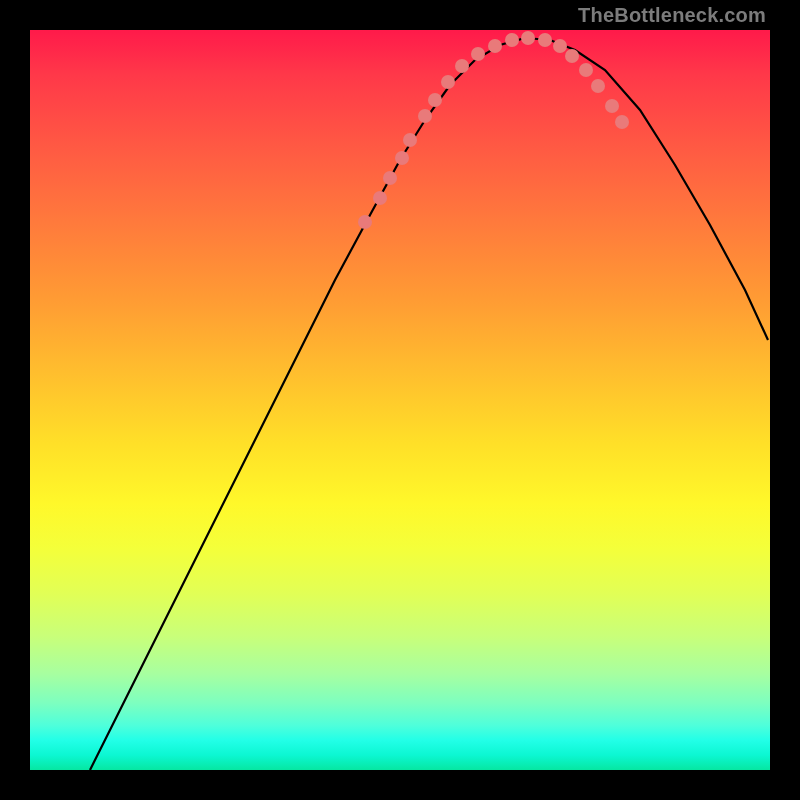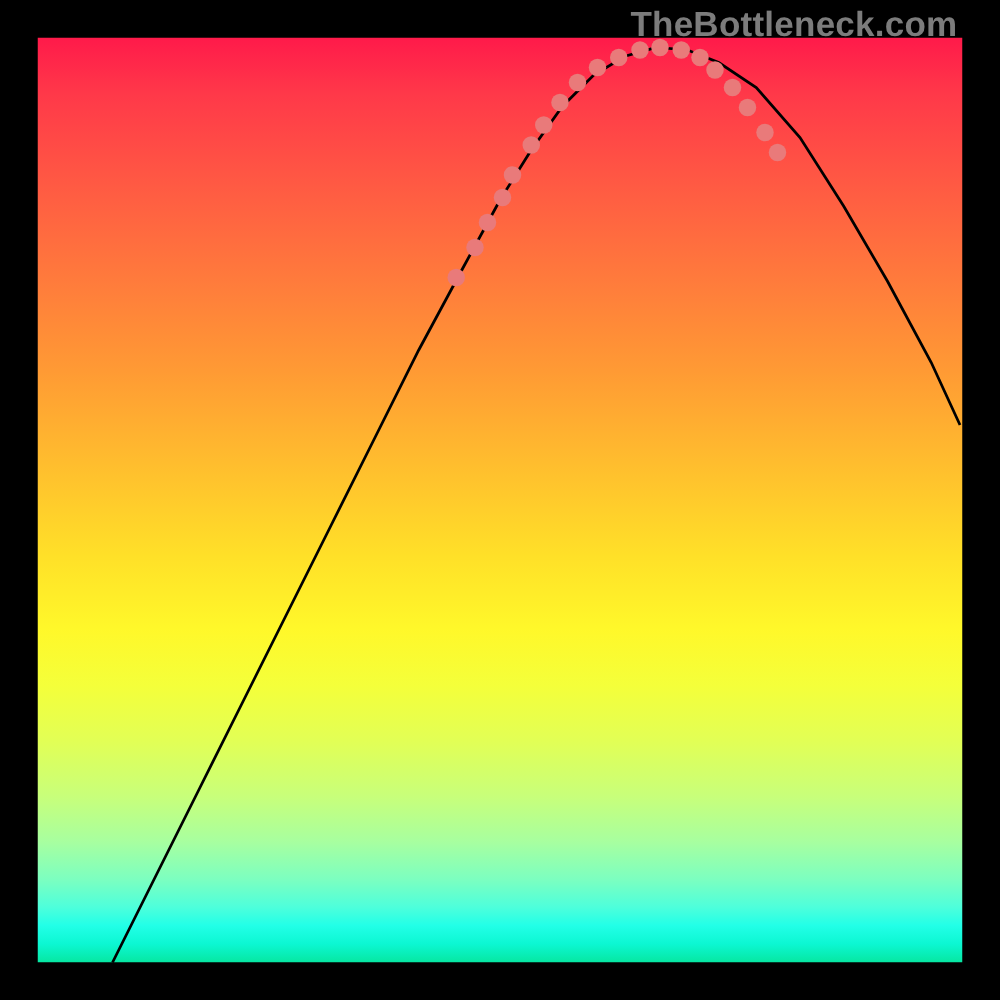--- a/index.html
+++ b/index.html
@@ -15,21 +15,21 @@
   #fff82a 64%,
   #f4ff3a 70%,
   #e2ff55 76%,
   #c8ff7a 82%,
   #a7ffa0 87%,
   #7cffc0 91%,
   #4effdb 94%,
   #22ffe7 96%,
   #0cf7d2 98%,
   #06e7a1 100%)}
-.wm{position:absolute;top:4px;right:34px;color:#7c7c7c;font-size:28px;font-weight:600;letter-spacing:.2px}
+.wm{position:absolute;top:4px;right:34px;color:#7c7c7c;font-size:20px;font-weight:600;letter-spacing:.2px}
 svg.curve{position:absolute;left:30px;top:30px;width:740px;height:740px;overflow:visible}
 svg .line{fill:none;stroke:#000;stroke-width:2.2}
 svg .dot{fill:#e97a7a;stroke:#b34d4d;stroke-width:0}
 </style>
 </head>
 <body>
 
 <div class="frame">
   <div class="gradient"></div>
 </div>

